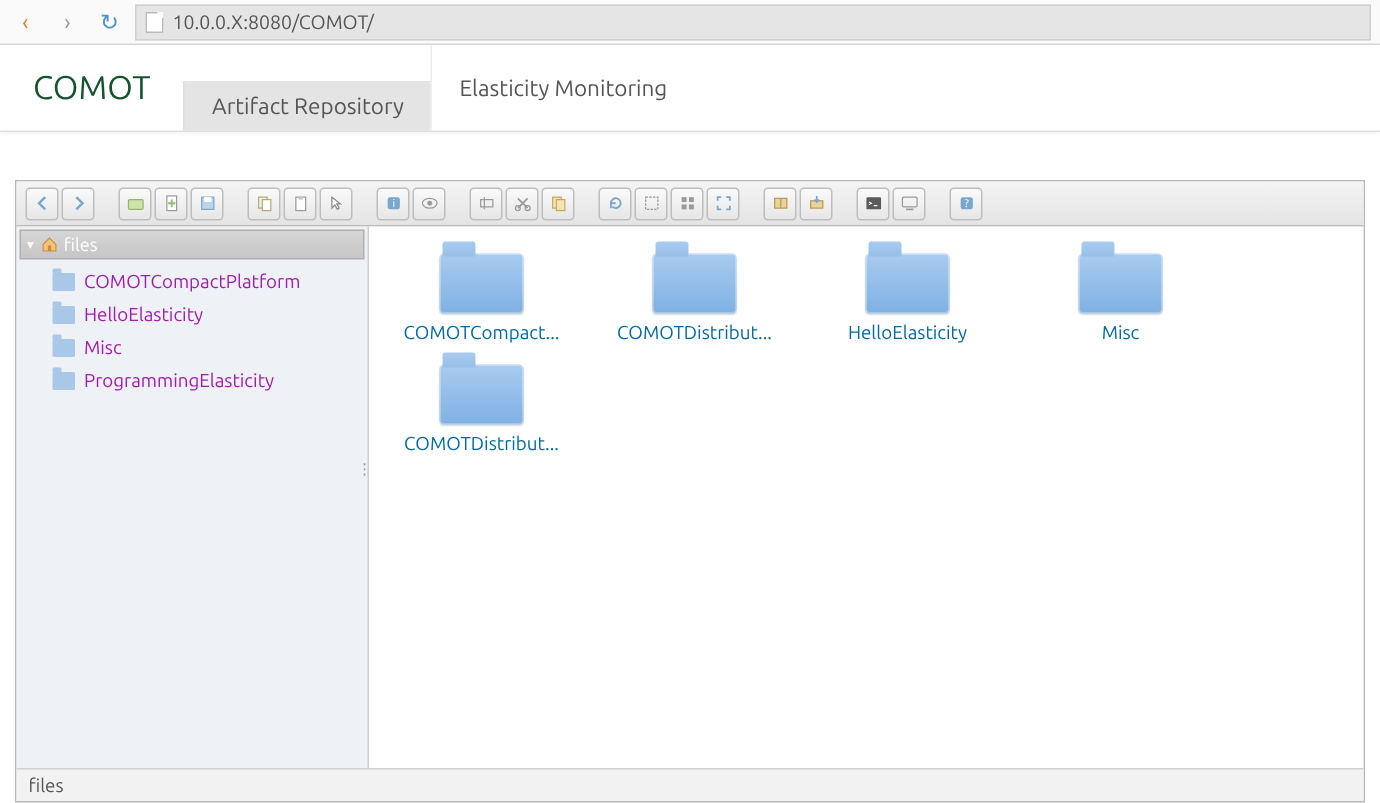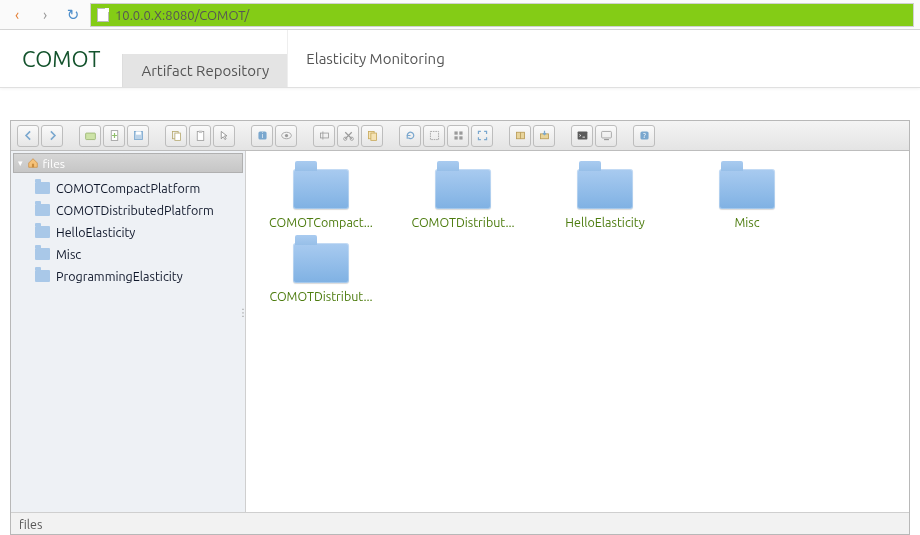--- a/index.html
+++ b/index.html
@@ -2,50 +2,50 @@
 <html><head>
 <meta charset="utf-8">
 <style>
 * { box-sizing: border-box; margin: 0; padding: 0; font-family: "Ubuntu", "Segoe UI", Arial, sans-serif; }
 body { background: #fff; width: 920px; height: 535px; overflow: hidden; font-size: 13px; color: #333; }
 
 .browser-bar { height: 30px; display: flex; align-items: center; gap: 6px; padding: 2px 6px; border-bottom: 1px solid #d6d6d6; background: #fafafa; }
 .browser-bar .navbtn { width: 22px; height: 22px; display: flex; align-items: center; justify-content: center; cursor: pointer; font-size: 15px; color: #999; }
 .browser-bar .navbtn.back { color: #e47f35; }
 .browser-bar .navbtn.reload { color: #4f8fcb; }
-.url-box { flex: 1; height: 24px; border: 1px solid #d0d0d0; background: #84cc16; display: flex; align-items: center; padding: 0 6px; gap: 6px; font-size: 13px; color: #555; }
+.url-box { flex: 1; height: 24px; border: 1px solid #d0d0d0; background: #e5e5e5; display: flex; align-items: center; padding: 0 6px; gap: 6px; font-size: 13px; color: #555; }
 
 .header-nav { height: 58px; border-bottom: 1px solid #e0e0e0; background: #fff; display: flex; align-items: stretch; box-shadow: 0 1px 3px rgba(0,0,0,0.05); }
 .brand { display: flex; align-items: center; padding: 0 22px; font-size: 22px; color: #14532d; }
 .nav-tabs { display: flex; align-items: stretch; }
 .nav-tab { display: flex; align-items: center; padding: 0 18px; font-size: 15px; color: #555; cursor: pointer; border-left: 1px solid #eee; }
 .nav-tab.active { background: #e4e4e4; border-color: #ddd; margin-top: 24px; }
 
 .file-app { position: absolute; left: 10px; right: 10px; top: 120px; bottom: 0; border: 1px solid #b8b8b8; background: #fff; display: flex; flex-direction: column; }
 .toolbar { height: 30px; background: linear-gradient(#f4f4f4,#e4e4e4); border-bottom: 1px solid #bdbdbd; display: flex; align-items: center; padding: 0 4px; gap: 3px; }
 .tb-group { display: flex; gap: 2px; padding: 0 2px; }
 .tb-sep { width: 6px; }
 .tb-btn { width: 22px; height: 22px; border: 1px solid #bdbdbd; border-radius: 3px; background: linear-gradient(#fafafa,#e6e6e6); display: flex; align-items: center; justify-content: center; font-size: 12px; color: #7aa7ce; cursor: pointer; }
 .tb-btn svg { width: 13px; height: 13px; display: block; }
 .app-body { flex: 1; display: flex; overflow: hidden; }
 
 .sidebar { width: 235px; border-right: 1px solid #cfcfcf; background: #eef1f5; display: flex; flex-direction: column; position: relative; }
 .tree-root { height: 20px; background: linear-gradient(#d6d6d6,#c6c6c6); border: 1px solid #b0b0b0; margin: 2px; display: flex; align-items: center; padding: 0 4px; font-size: 12px; color: #fff; gap: 4px; cursor: pointer; }
 .tree-root .arrow { color: #fff; font-size: 9px; }
 .tree-list { list-style: none; padding: 2px 0; }
-.tree-item { display: flex; align-items: center; gap: 6px; padding: 4px 6px 4px 24px; font-size: 12.5px; color: #0f172a; cursor: pointer; }
+.tree-item { display: flex; align-items: center; gap: 6px; padding: 4px 6px 4px 24px; font-size: 12.5px; color: #a21caf; cursor: pointer; }
 .folder-mini { width: 15px; height: 12px; background: #a9c8e8; border-radius: 1px; position: relative; flex-shrink:0; }
 .folder-mini:before { content: ""; position: absolute; top: -3px; left: 0; width: 6px; height: 3px; background: #a9c8e8; border-radius: 1px 1px 0 0; }
 .sidebar-handle { position:absolute; right:4px; top:160px; width:3px; height:14px; color:#999; font-size:10px; line-height:4px; text-align:center; }
 
 .content { flex: 1; display: flex; align-content: flex-start; flex-wrap: wrap; gap: 10px 12px; padding: 14px 10px; overflow: auto; background: #fff; }
 .item { width: 130px; display: flex; flex-direction: column; align-items: center; gap: 6px; cursor: pointer; padding-top: 4px; }
 .item .big-folder { width: 56px; height: 40px; background: linear-gradient(#a9cbf0,#7fb1e3); border-radius: 3px; position: relative; box-shadow: inset 0 0 0 1px rgba(255,255,255,0.3), 0 1px 1px rgba(0,0,0,0.15); }
 .item .big-folder:before { content:""; position:absolute; top:-8px; left:2px; width:22px; height:10px; background: linear-gradient(#a9cbf0,#97bfe8); border-radius: 2px 2px 0 0; }
-.item .label { font-size: 12.5px; color: #4d7c0f; text-align: center; max-width: 130px; white-space: nowrap; overflow: hidden; text-overflow: ellipsis; }
+.item .label { font-size: 12.5px; color: #0369a1; text-align: center; max-width: 130px; white-space: nowrap; overflow: hidden; text-overflow: ellipsis; }
 
 .statusbar { height: 22px; border-top: 1px solid #cfcfcf; background: #f2f2f2; display:flex; align-items:center; padding: 0 8px; font-size: 12.5px; color: #555; }
 
 .home-icon { width:12px; height:10px; }
 .doc-icon { width:12px; height:14px; border:1px solid #bbb; background:#fff; position:relative; flex-shrink:0; }
 .doc-icon:before{ content:""; position:absolute; right:-1px; top:-1px; width:0; height:0; border-left:4px solid #fff; border-top:4px solid #fafafa; box-shadow: -1px 1px 0 #bbb inset; }
 </style>
 </head>
 <body>
 
@@ -240,24 +240,20 @@
           </svg>
         <span>files</span>
       </div>
       <ul class="tree-list">
         <li class="tree-item">
             <span class="folder-mini"></span>
             <span>COMOTCompactPlatform</span>
           </li>
         <li class="tree-item">
             <span class="folder-mini"></span>
-            <span>COMOTDistributedPlatform</span>
-          </li>
-        <li class="tree-item">
-            <span class="folder-mini"></span>
             <span>HelloElasticity</span>
           </li>
         <li class="tree-item">
             <span class="folder-mini"></span>
             <span>Misc</span>
           </li>
         <li class="tree-item">
             <span class="folder-mini"></span>
             <span>ProgrammingElasticity</span>
           </li>

